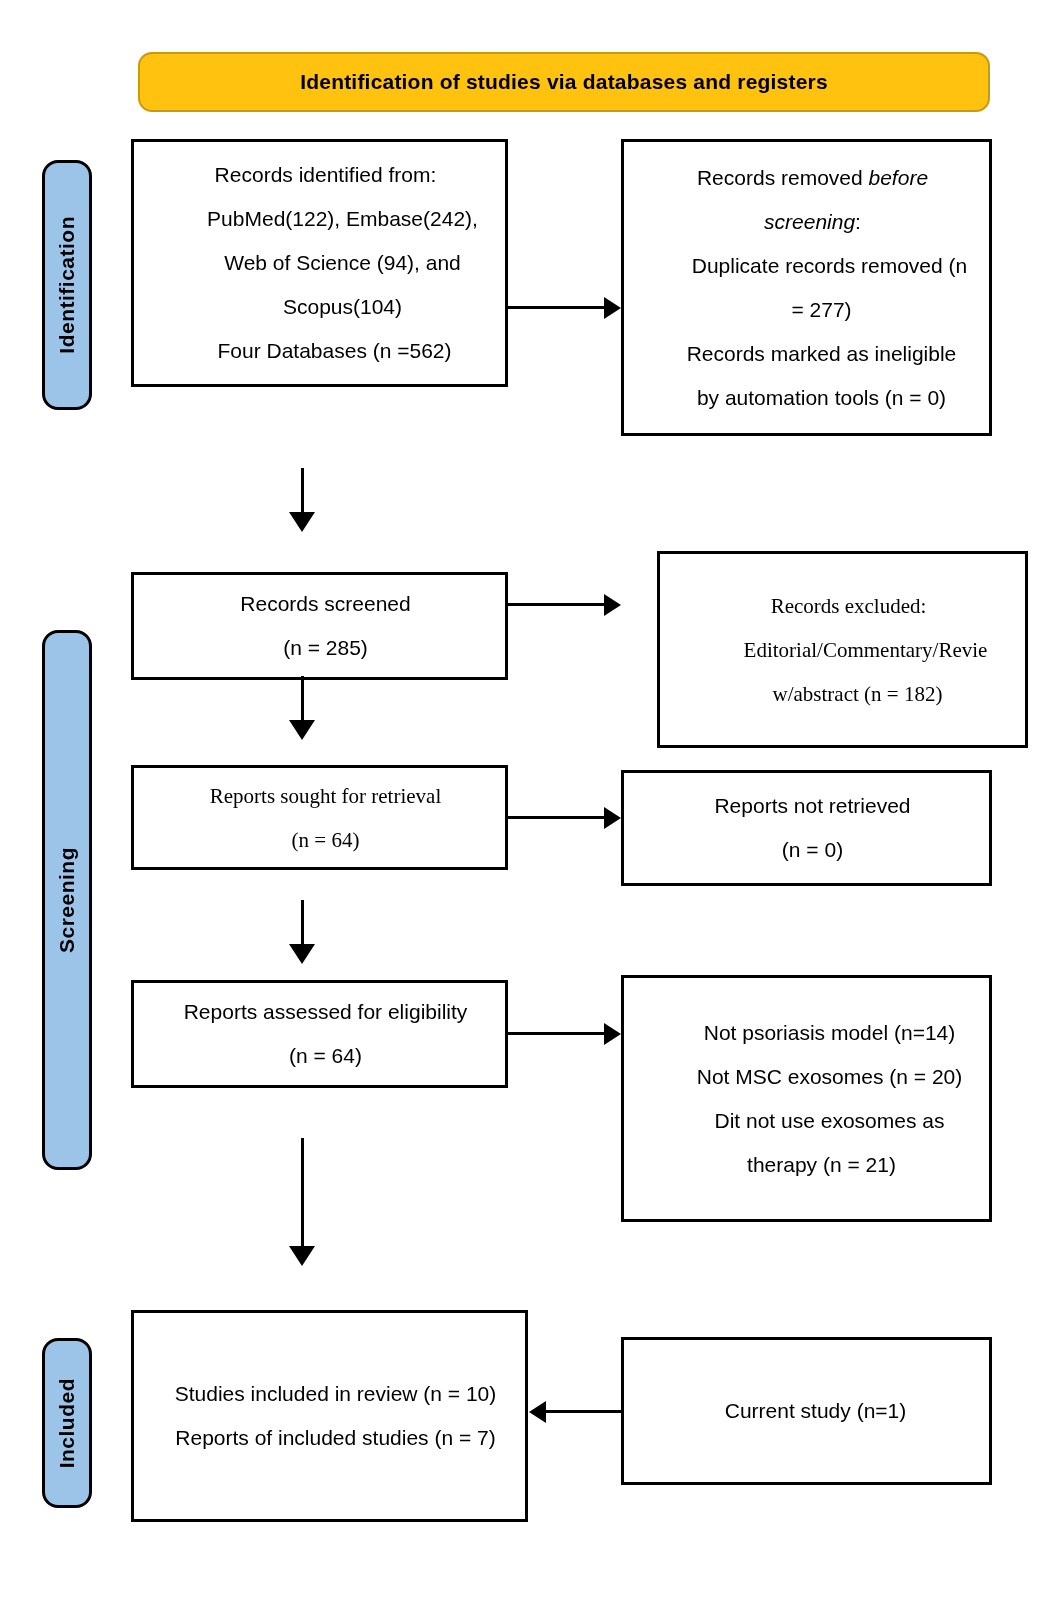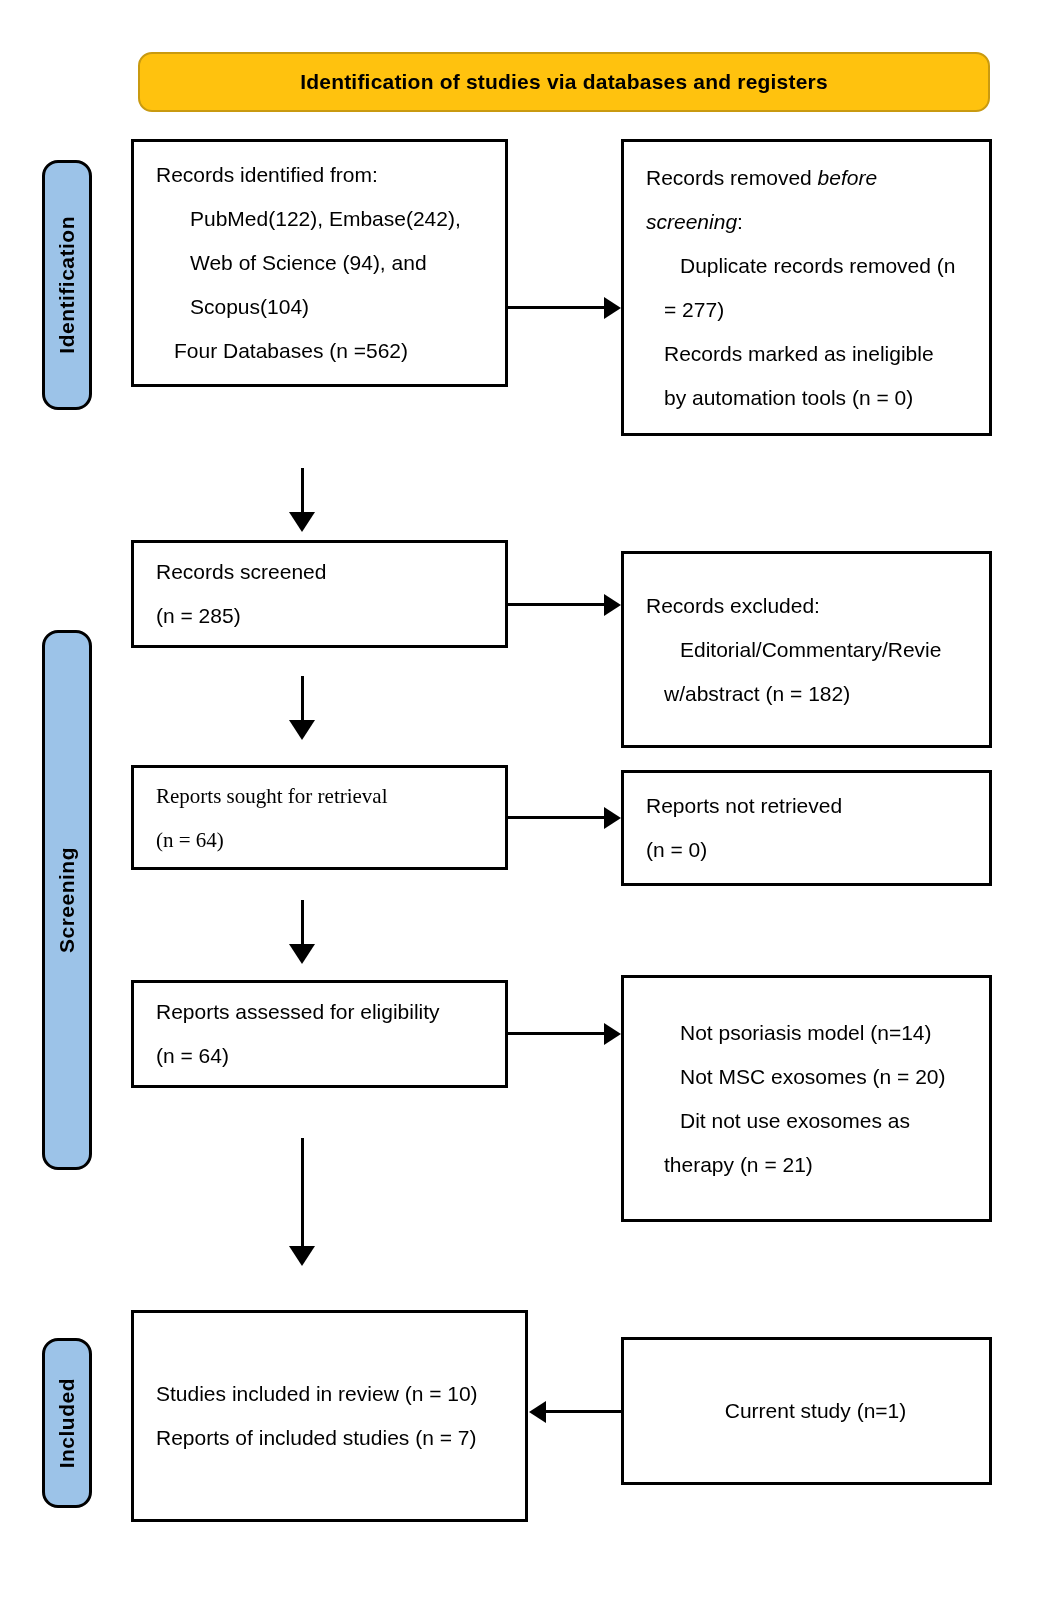--- a/index.html
+++ b/index.html
@@ -64,20 +64,21 @@
     border: 3px solid #000000;
     display: flex;
     flex-direction: column;
     justify-content: center;
   }
   .box .line {
     font-size: 21px;
     color: #000000;
     line-height: 44px;
     white-space: pre;
+    text-align: center;
   }
   .box.pad {
     padding-left: 22px;
     padding-right: 10px;
   }
   .indent1 { padding-left: 34px; }
   .indent2 { padding-left: 18px; }
   .ital { font-style: italic; }
   .center-box { align-items: center; }
   .center-box .line { text-align: center; }
@@ -152,26 +153,26 @@
     <div class="line indent2">Records marked as ineligible</div>
     <div class="line indent2">by automation tools (n = 0)</div>
   </div>
 
   <div class="hline" style="left:508px; top:306px; width:97px;"></div>
   <div class="arrow-right" style="left:604px; top:297px;"></div>
 
   <div class="vline" style="left:301px; top:468px; height:52px;"></div>
   <div class="arrow-down" style="left:289px; top:512px;"></div>
 
-  <div class="box pad" style="left:131px; top:540px; width:377px; height:108px;">
+  <div class="box pad" style="left:131px; top:572px; width:377px; height:108px;">
     <div class="line">Records screened</div>
     <div class="line">(n = 285)</div>
   </div>
 
-  <div class="box pad" style="left:621px; top:551px; width:371px; height:197px;">
+  <div class="box pad" style="left:657px; top:551px; width:371px; height:197px;font-family:Liberation Serif, serif;">
     <div class="line">Records excluded:</div>
     <div class="line indent1">Editorial/Commentary/Revie</div>
     <div class="line indent2">w/abstract (n = 182)</div>
   </div>
 
   <div class="hline" style="left:508px; top:603px; width:97px;"></div>
   <div class="arrow-right" style="left:604px; top:594px;"></div>
 
   <div class="vline" style="left:301px; top:676px; height:52px;"></div>
   <div class="arrow-down" style="left:289px; top:720px;"></div>

